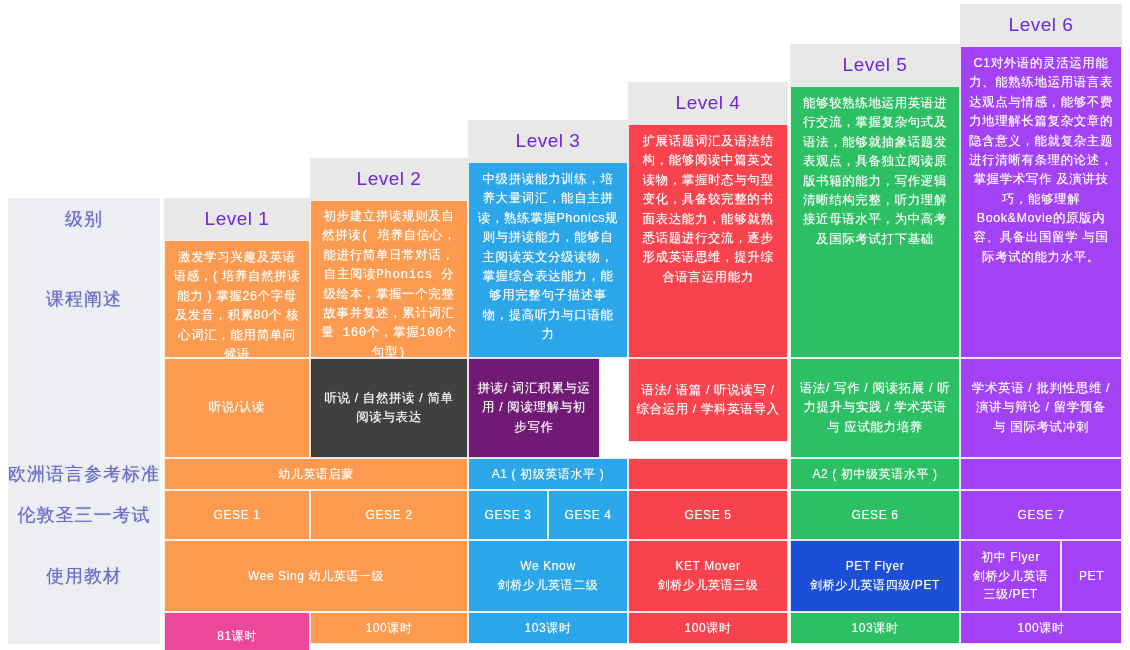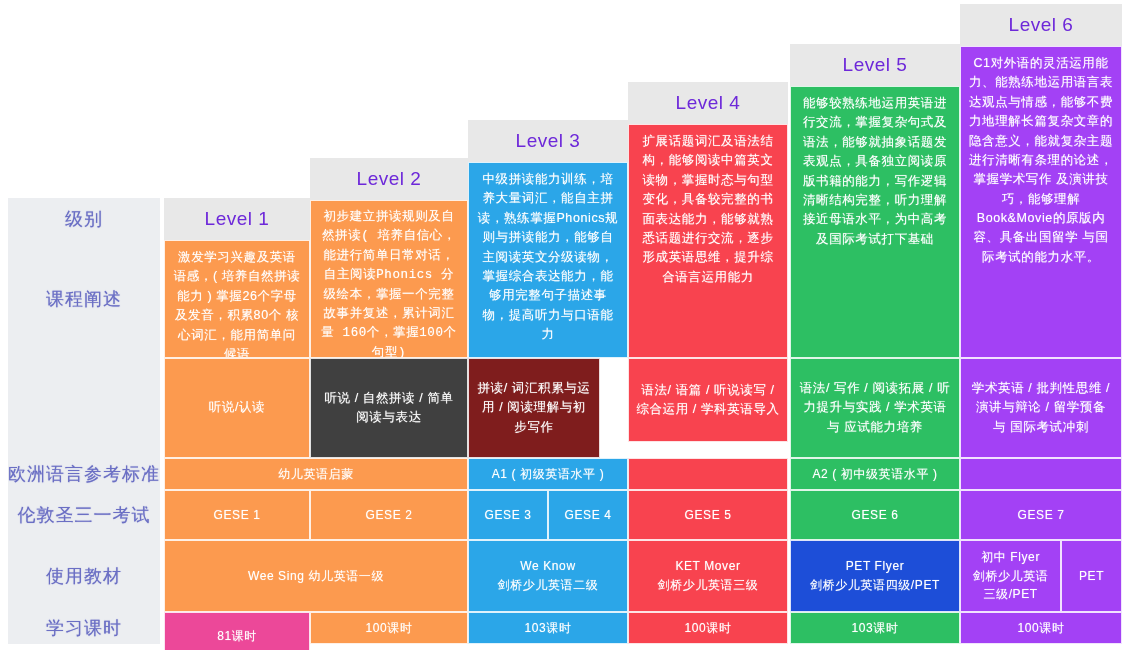--- a/index.html
+++ b/index.html
@@ -62,21 +62,20 @@
 
 <div id="stage">
 
   <div class="labelcol"></div>
 
   <div class="rowlabel" style="top:198px;height:42px;">级别</div>
   <div class="rowlabel" style="top:240px;height:118px;">课程阐述</div>
   <div class="rowlabel" style="top:458px;height:32px;">欧洲语言参考标准</div>
   <div class="rowlabel" style="top:490px;height:50px;">伦敦圣三一考试</div>
   <div class="rowlabel" style="top:540px;height:72px;">使用教材</div>
-  <div class="rowlabel" style="top:612px;height:32px;">学习课时</div>
 
   <div id="cols">
       <div class="col" style="left: 164px; width: 146px;">
         <div class="colhead" style="position: absolute; top: 198px; left: 0px; width: 146px;">Level 1</div>
         <div class="cell desc" style="position: absolute; top: 240px; left: 0px; width: 146px; height: 118px; background: rgb(252, 154, 79);">激发学习兴趣及英语语感，( 培养自然拼读能力 ) 掌握26个字母及发音，积累80个 核心词汇，能用简单问候语</div>
         <div class="cell " style="position: absolute; top: 358px; left: 0px; width: 146px; height: 100px; background: rgb(252, 154, 79);">听说/认读</div>
         <div class="cell small" style="position: absolute; top: 458px; left: 0px; width: 304px; height: 32px; background: rgb(252, 154, 79); z-index: 2;">幼儿英语启蒙</div>
         <div class="cell small" style="position: absolute; top: 490px; left: 0px; width: 146px; height: 50px; background: rgb(252, 154, 79);">GESE 1</div>
         <div class="cell small" style="position: absolute; top: 540px; left: 0px; width: 304px; height: 72px; background: rgb(252, 154, 79); white-space: pre-line; z-index: 2;">Wee Sing 幼儿英语一级</div>
         <div class="cell small" style="position: absolute; top: 612px; left: 0px; width: 146px; height: 48px; background: #ec4899;">81课时</div>
@@ -84,21 +83,21 @@
       <div class="col" style="left: 310px; width: 158px;">
         <div class="colhead" style="position: absolute; top: 158px; left: 0px; width: 158px;">Level 2</div>
         <div class="cell desc" style="position: absolute; top: 200px; left: 0px; width: 158px; height: 158px; background: rgb(252, 154, 79); font-family: Liberation Mono, monospace;">初步建立拼读规则及自然拼读( 培养自信心，能进行简单日常对话，自主阅读Phonics 分级绘本，掌握一个完整故事并复述，累计词汇量 160个，掌握100个 句型)</div>
         <div class="cell " style="position: absolute; top: 358px; left: 0px; width: 158px; height: 100px; background: #404040;">听说 / 自然拼读 / 简单阅读与表达</div>
         <div class="cell small" style="position: absolute; top: 490px; left: 0px; width: 158px; height: 50px; background: rgb(252, 154, 79);">GESE 2</div>
         <div class="cell small" style="position: absolute; top: 612px; left: 0px; width: 158px; height: 32px; background: rgb(252, 154, 79);">100课时</div>
       </div>
       <div class="col" style="left: 468px; width: 160px;">
         <div class="colhead" style="position: absolute; top: 120px; left: 0px; width: 160px;">Level 3</div>
         <div class="cell desc" style="position: absolute; top: 162px; left: 0px; width: 160px; height: 196px; background: rgb(43, 166, 232);">中级拼读能力训练，培养大量词汇，能自主拼读，熟练掌握Phonics规则与拼读能力，能够自主阅读英文分级读物，掌握综合表达能力，能够用完整句子描述事物，提高听力与口语能力</div>
-        <div class="cell " style="position: absolute; top: 358px; left: 0px; width: 132px; height: 100px; background: #7f1d1d;">拼读/ 词汇积累与运用 / 阅读理解与初步写作</div>
+        <div class="cell " style="position: absolute; top: 358px; left: 0px; width: 132px; height: 100px; background: #701a75;">拼读/ 词汇积累与运用 / 阅读理解与初步写作</div>
         <div class="cell small" style="position: absolute; top: 458px; left: 0px; width: 160px; height: 32px; background: rgb(43, 166, 232); z-index: 2;">A1 ( 初级英语水平 )</div>
         <div class="split" style="position: absolute; top: 490px; left: 0px; width: 160px; height: 50px;">
           <div class="cell small" style="background: rgb(43, 166, 232);">GESE 3</div>
           <div class="cell small" style="background: rgb(43, 166, 232);">GESE 4</div>
         </div>
         <div class="cell small" style="position: absolute; top: 540px; left: 0px; width: 160px; height: 72px; background: rgb(43, 166, 232); white-space: pre-line; z-index: 2;">We Know
 剑桥少儿英语二级</div>
         <div class="cell small" style="position: absolute; top: 612px; left: 0px; width: 160px; height: 32px; background: rgb(43, 166, 232);">103课时</div>
       </div>
       <div class="col" style="left: 628px; width: 160px;">

